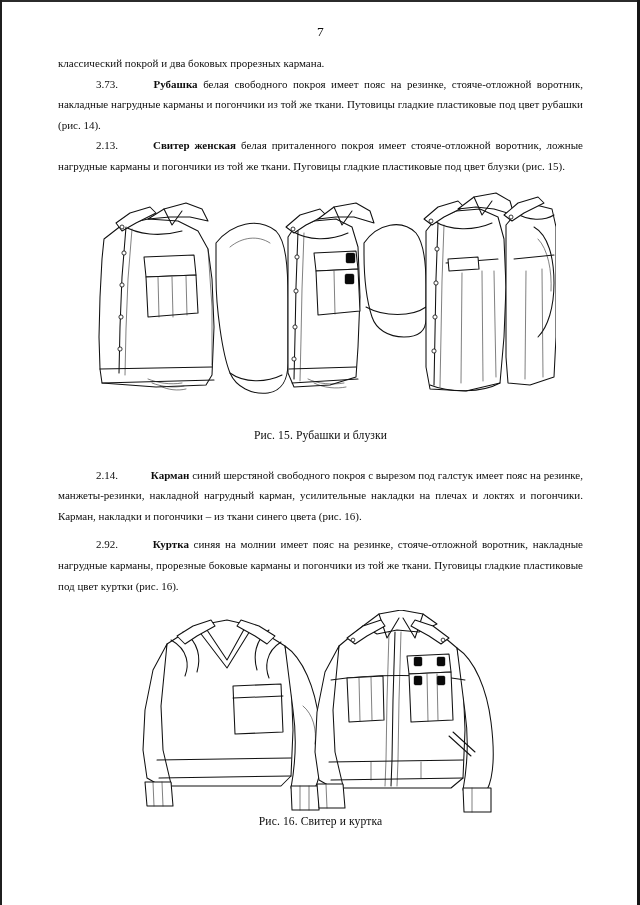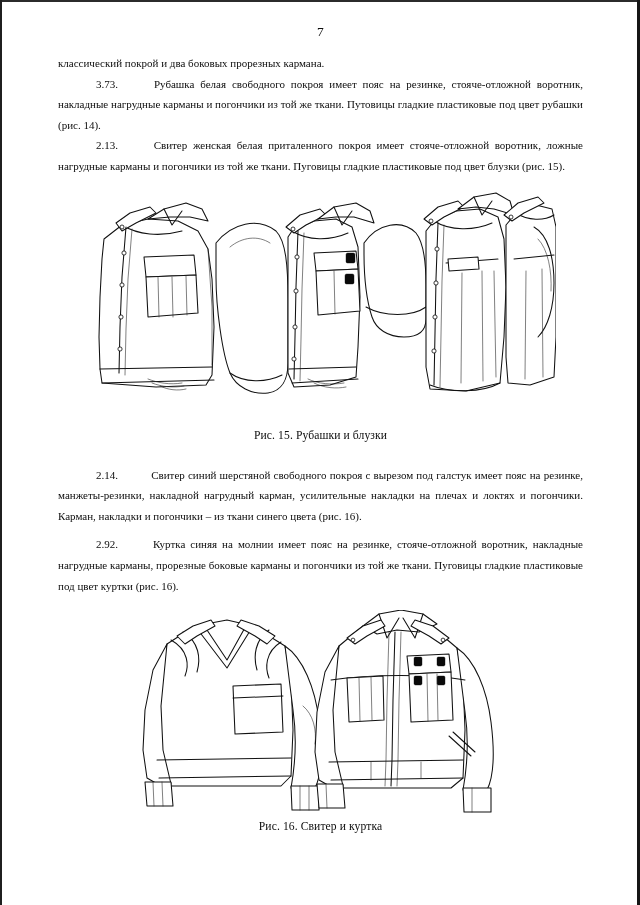--- a/index.html
+++ b/index.html
@@ -58,42 +58,42 @@
     hyphens: manual;
   }
   p.body.first {
     margin-top: 13px;
     text-indent: 0;
   }
   p.body.indented {
     text-indent: 38px;
   }
   .lead {
-    font-weight: normal;
+    font-weight: bold;
     margin-left: 30px;
   }
   .figure {
     width: 100%;
     text-align: center;
   }
   .figure svg {
     display: block;
     margin: 0 auto;
   }
   .caption {
     text-align: center;
     font-size: 11.6px;
     line-height: 14px;
     margin: 0;
     letter-spacing: 0.1px;
   }
   #fig15-wrap { margin-top: 10px; }
   #fig15-caption { margin-top: 4px; }
   #fig16-wrap { margin-top: 14px; }
-  #fig16-caption { margin-top: 5px; }
+  #fig16-caption { }
   .block-gap-1 { height: 22px; }
   .block-gap-2 { height: 8px; }
   
   .ln {
     fill: none;
     stroke: #111111;
     stroke-width: 1.05;
     stroke-linecap: round;
     stroke-linejoin: round;
   }
@@ -257,21 +257,21 @@
           <path class="ln-thin" d="M440,84 L439,192"></path>
           <path class="ln-thin" d="M456,82 L457,190"></path>
         </g>
 
       </svg>
       <p class="caption" id="fig15-caption">Рис. 15. Рубашки и блузки</p>
     </div>
 
     <div class="block-gap-1"></div>
 
-    <p class="body indented"><span>2.14.</span> <span class="lead">Свитер</span><span> синий шерстяной свободного покроя с вырезом под галстук имеет пояс на резинке, манжеты-резинки, накладной нагрудный карман, усилительные накладки на плечах и локтях и погончики. Карман, накладки и погончики – из ткани синего цвета (рис. 16).</span></p>
+    <p class="body indented"><span>2.14.</span> <span class="lead">Карман</span><span> синий шерстяной свободного покроя с вырезом под галстук имеет пояс на резинке, манжеты-резинки, накладной нагрудный карман, усилительные накладки на плечах и локтях и погончики. Карман, накладки и погончики – из ткани синего цвета (рис. 16).</span></p>
 
     <div class="block-gap-2"></div>
 
     <p class="body indented"><span>2.92.</span> <span class="lead">Куртка</span><span> синяя на молнии имеет пояс на резинке, стояче-отложной воротник, накладные нагрудные карманы, прорезные боковые карманы и погончики из той же ткани. Пуговицы гладкие пластиковые под цвет куртки (рис. 16).</span></p>
 
     <div class="figure" id="fig16-wrap">
       <svg width="380" height="205" viewBox="0 0 380 205" role="img">
         <title>Линейный рисунок: свитер с вырезом и куртка на молнии</title>
 
         <g>

